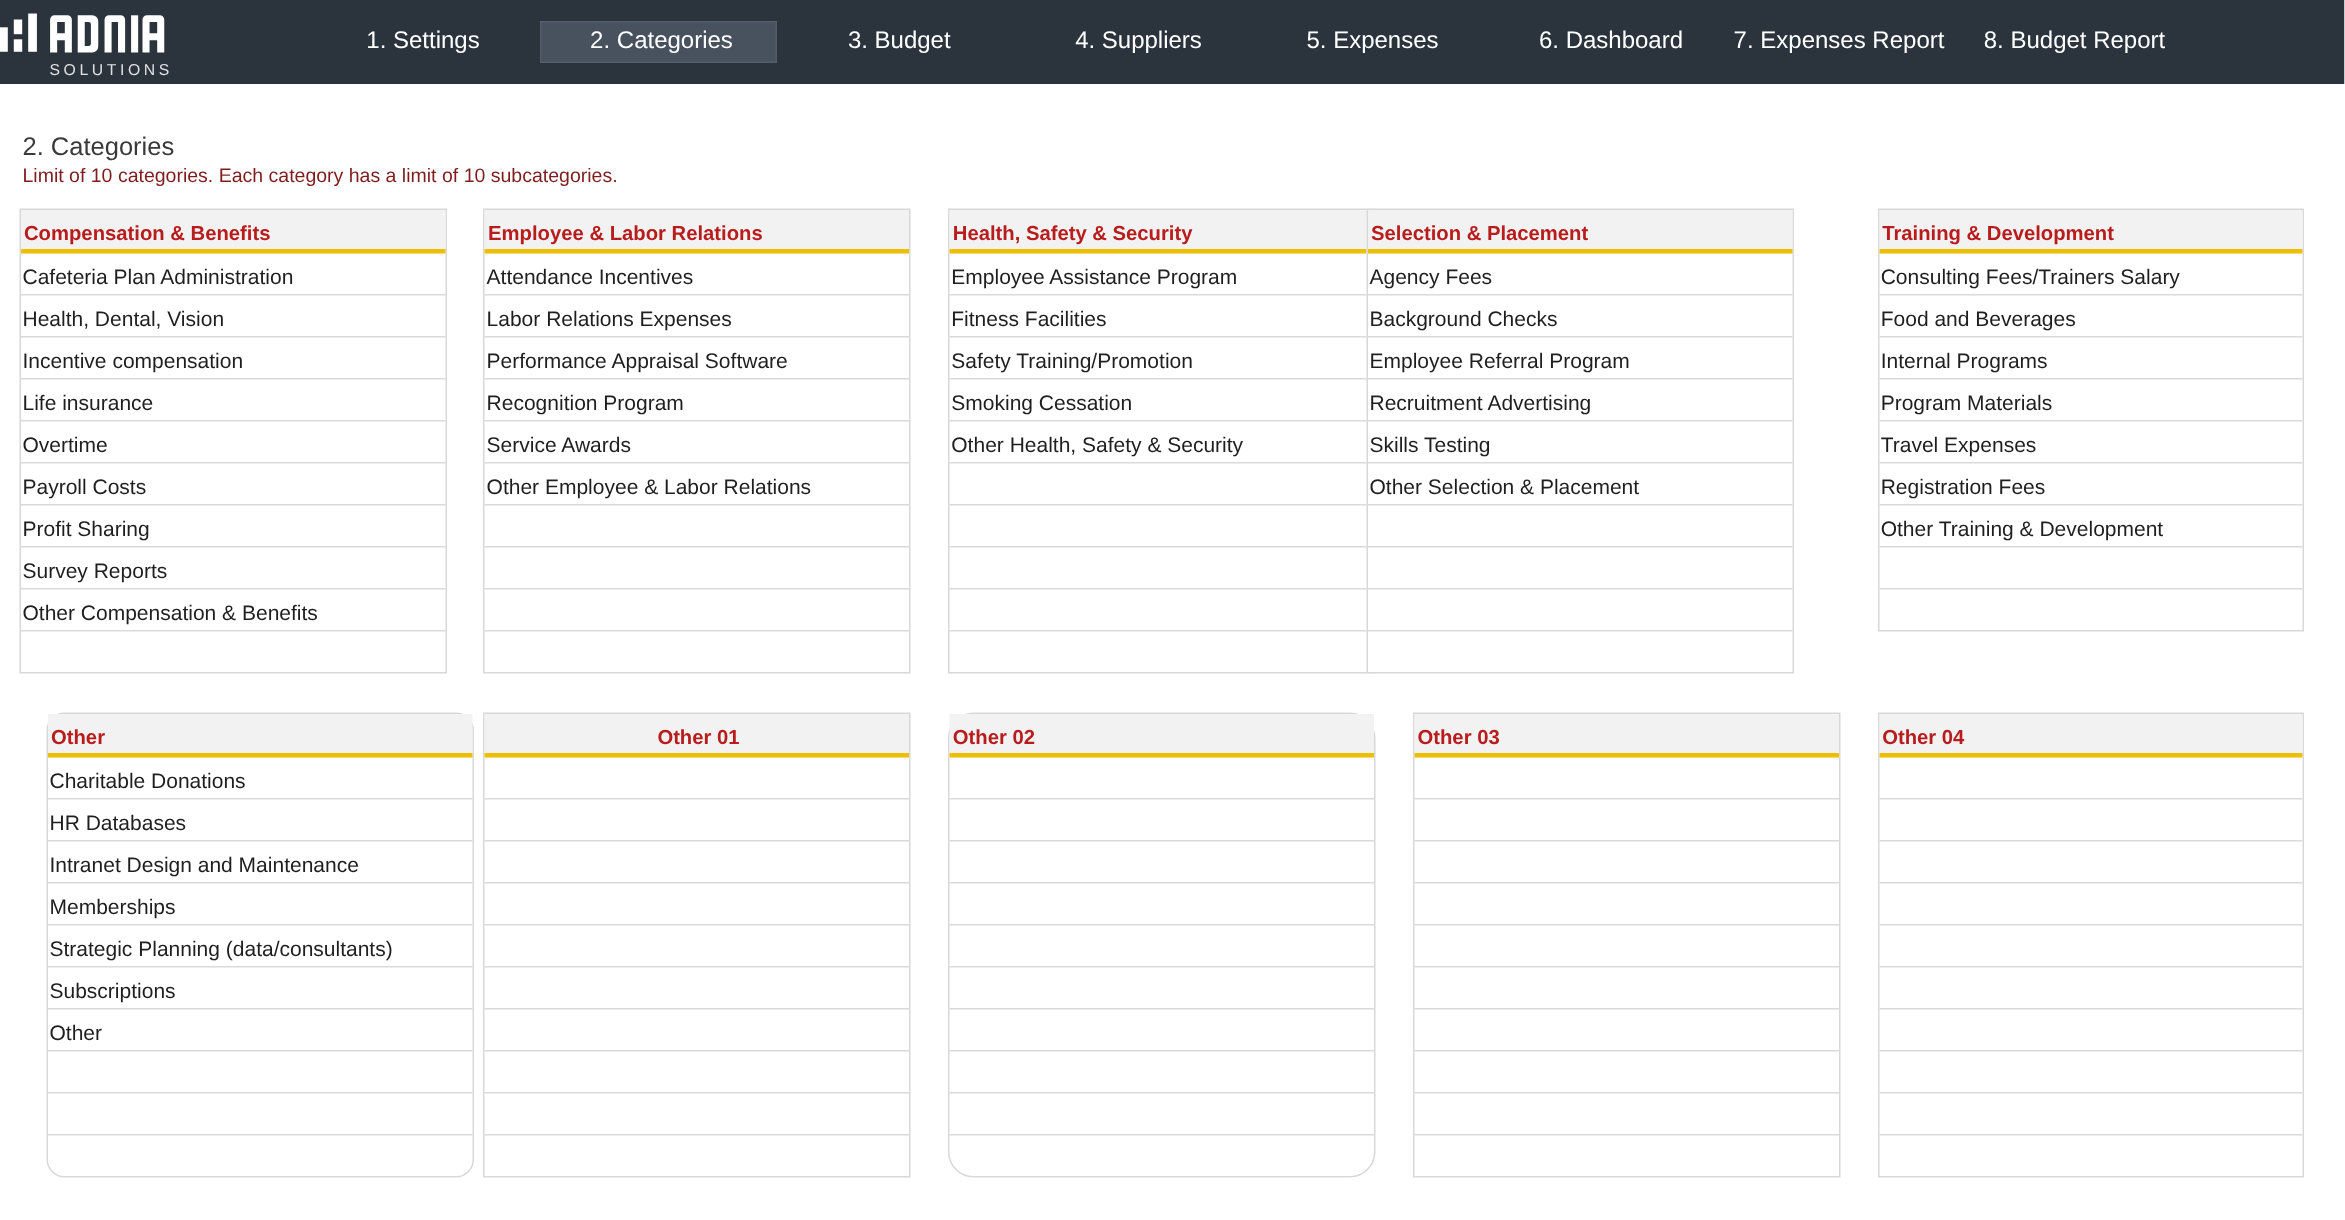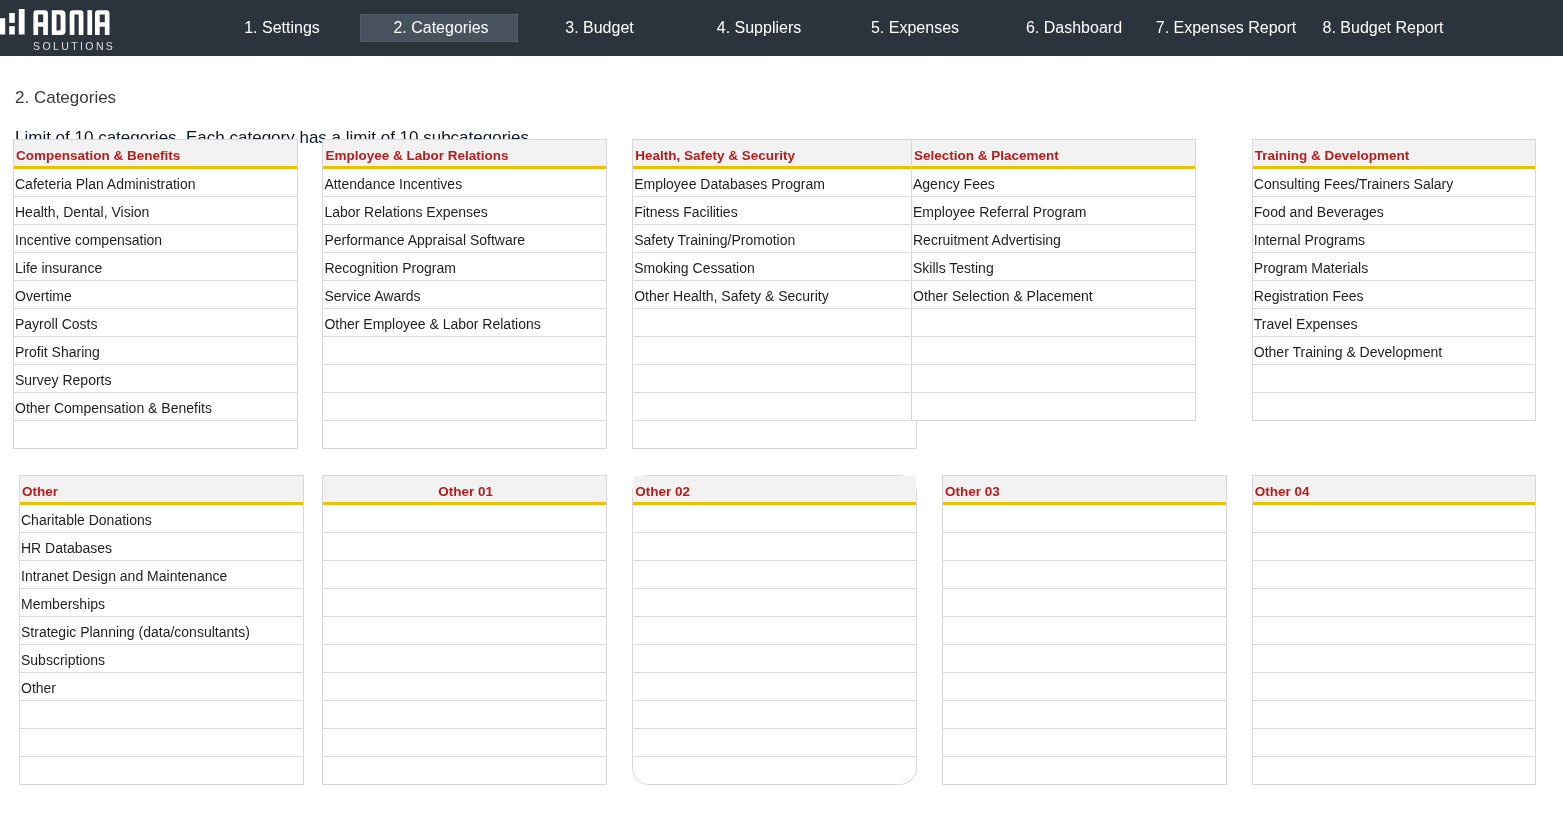--- a/index.html
+++ b/index.html
@@ -1,21 +1,21 @@
 <!DOCTYPE html>
 <html><head><meta charset="utf-8">
 <style>
 html,body{margin:0;padding:0;}
 body{width:1563px;height:813px;background:#fff;font-family:"Liberation Sans",sans-serif;position:relative;overflow:hidden;}
 #bar{position:absolute;left:0;top:0;width:1563px;height:56px;background:#2b333d;}
 .tab{position:absolute;top:0;height:56px;line-height:56px;transform:translateX(-50%);color:#fff;font-size:16px;white-space:nowrap;}
 .hl{position:absolute;left:360px;top:14px;width:158px;height:28px;background:#47525e;border:1px solid #525e6b;box-sizing:border-box;}
 #logo{position:absolute;left:0;top:0;width:130px;height:56px;}
 #title{position:absolute;left:15px;top:89px;font-size:17px;line-height:17px;color:#3a3a3a;}
-#subtitle{position:absolute;left:15px;top:128px;font-size:17px;color:#0f172a;}
+#subtitle{position:absolute;left:15px;top:109px;font-size:13px;color:#7f1d1d;}
 .tbl{position:absolute;width:282.5px;border:1px solid #d8d8d8;background:#fff;}
 .th{height:26px;line-height:31px;background:#f2f2f2;border-bottom:3px solid #eebf00;font-weight:bold;font-size:13.5px;color:#b91c1c;padding-left:2px;overflow:hidden;}
 .tr{height:27px;line-height:30px;border-bottom:1px solid #dadada;font-size:14px;color:#1f1f1f;padding-left:1px;white-space:nowrap;overflow:hidden;}
 .tr:last-child{border-bottom:none;}
 </style></head>
 <body>
 <div id="bar"></div>
 <div class="hl"></div>
 <div class="tab" style="left:282px;">1. Settings</div>
 <div class="tab active" style="left:441px;">2. Categories</div>
@@ -65,56 +65,57 @@
     <div class="tr">Recognition Program</div>
     <div class="tr">Service Awards</div>
     <div class="tr">Other Employee &amp; Labor Relations</div>
     <div class="tr">&nbsp;</div>
     <div class="tr">&nbsp;</div>
     <div class="tr">&nbsp;</div>
     <div class="tr">&nbsp;</div>
   </div>
 <div class="tbl" style="left:632.2px;top:139px;">
     <div class="th">Health, Safety &amp; Security</div>
-    <div class="tr">Employee Databases Program</div>
+    <div class="tr">Employee Assistance Program</div>
     <div class="tr">Fitness Facilities</div>
     <div class="tr">Safety Training/Promotion</div>
     <div class="tr">Smoking Cessation</div>
     <div class="tr">Other Health, Safety &amp; Security</div>
     <div class="tr">&nbsp;</div>
     <div class="tr">&nbsp;</div>
     <div class="tr">&nbsp;</div>
     <div class="tr">&nbsp;</div>
     <div class="tr">&nbsp;</div>
   </div>
 <div class="tbl" style="left:911px;top:139px;">
     <div class="th">Selection &amp; Placement</div>
     <div class="tr">Agency Fees</div>
+    <div class="tr">Background Checks</div>
     <div class="tr">Employee Referral Program</div>
     <div class="tr">Recruitment Advertising</div>
     <div class="tr">Skills Testing</div>
     <div class="tr">Other Selection &amp; Placement</div>
     <div class="tr">&nbsp;</div>
     <div class="tr">&nbsp;</div>
     <div class="tr">&nbsp;</div>
     <div class="tr">&nbsp;</div>
   </div>
 <div class="tbl" style="left:1251.8px;top:139px;">
     <div class="th">Training &amp; Development</div>
     <div class="tr">Consulting Fees/Trainers Salary</div>
     <div class="tr">Food and Beverages</div>
     <div class="tr">Internal Programs</div>
     <div class="tr">Program Materials</div>
+    <div class="tr">Travel Expenses</div>
     <div class="tr">Registration Fees</div>
-    <div class="tr">Travel Expenses</div>
     <div class="tr">Other Training &amp; Development</div>
     <div class="tr">&nbsp;</div>
     <div class="tr">&nbsp;</div>
   </div>
-<div class="tbl" style="left:19px;top:475px;">
+<div class="tbl" style="left:31px;top:475px;border-radius:12px;">
     <div class="th">Other</div>
     <div class="tr">Charitable Donations</div>
     <div class="tr">HR Databases</div>
     <div class="tr">Intranet Design and Maintenance</div>
     <div class="tr">Memberships</div>
     <div class="tr">Strategic Planning (data/consultants)</div>
     <div class="tr">Subscriptions</div>
     <div class="tr">Other</div>
     <div class="tr">&nbsp;</div>
     <div class="tr">&nbsp;</div>

